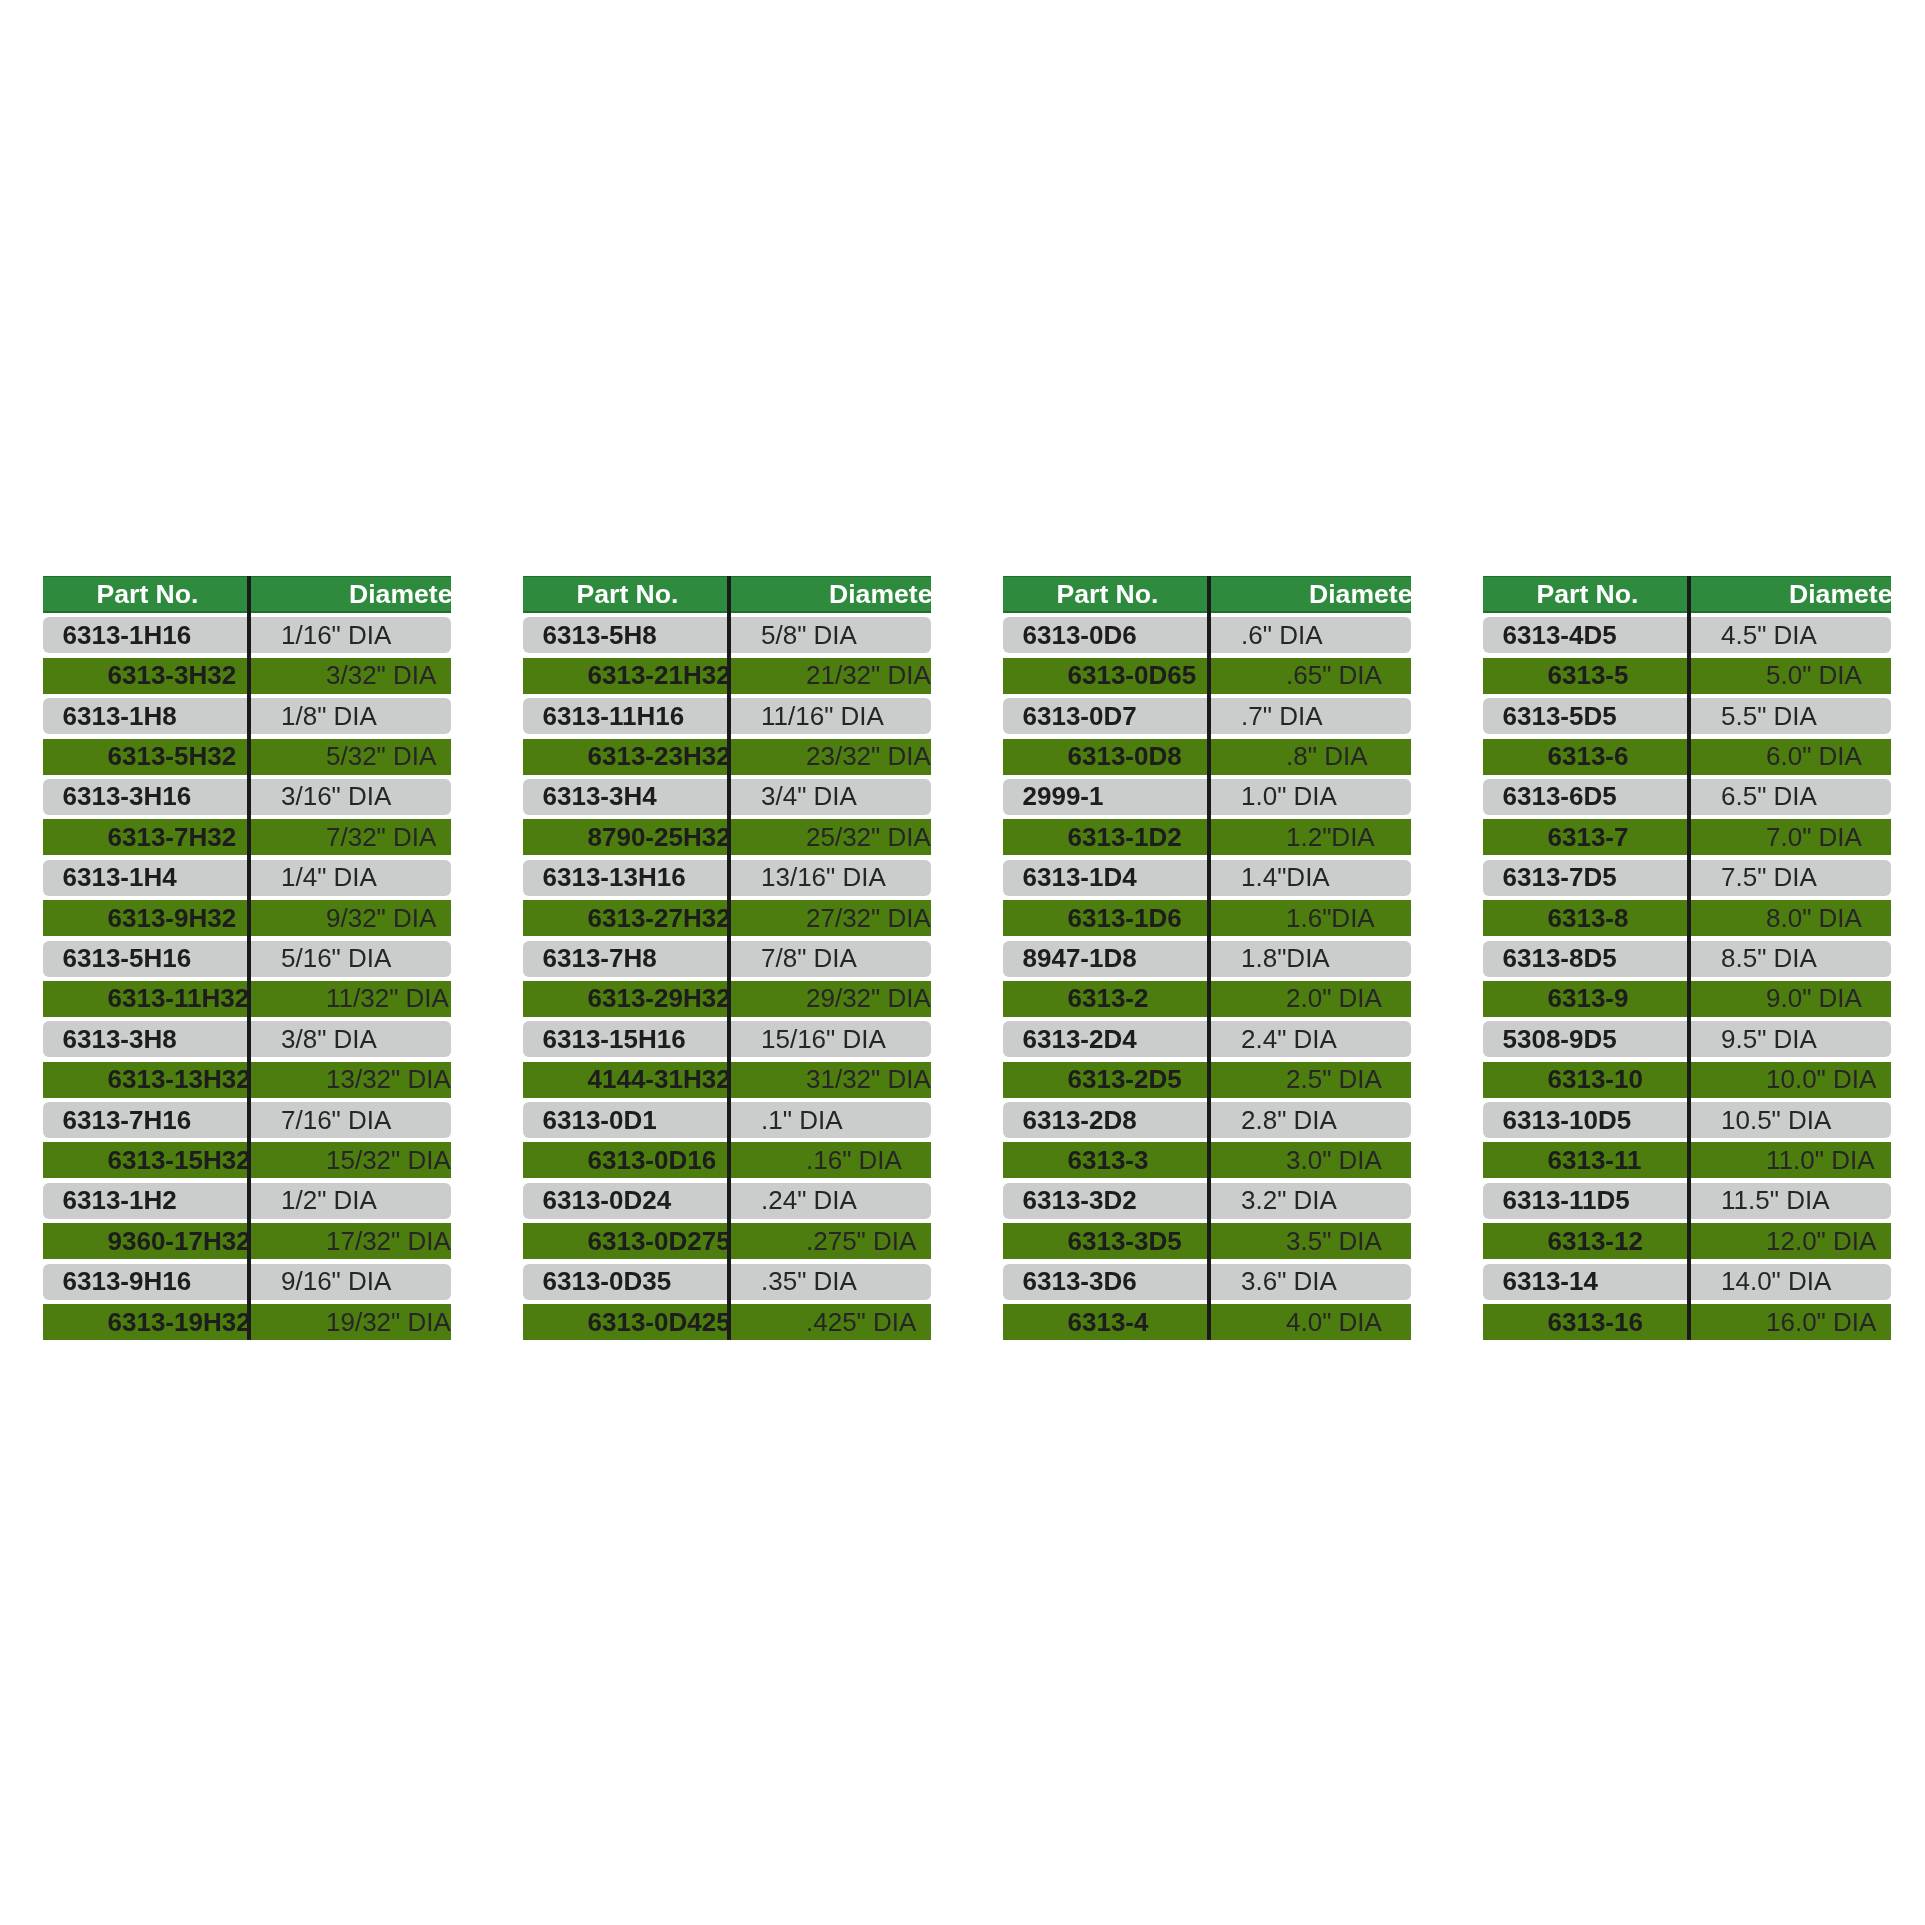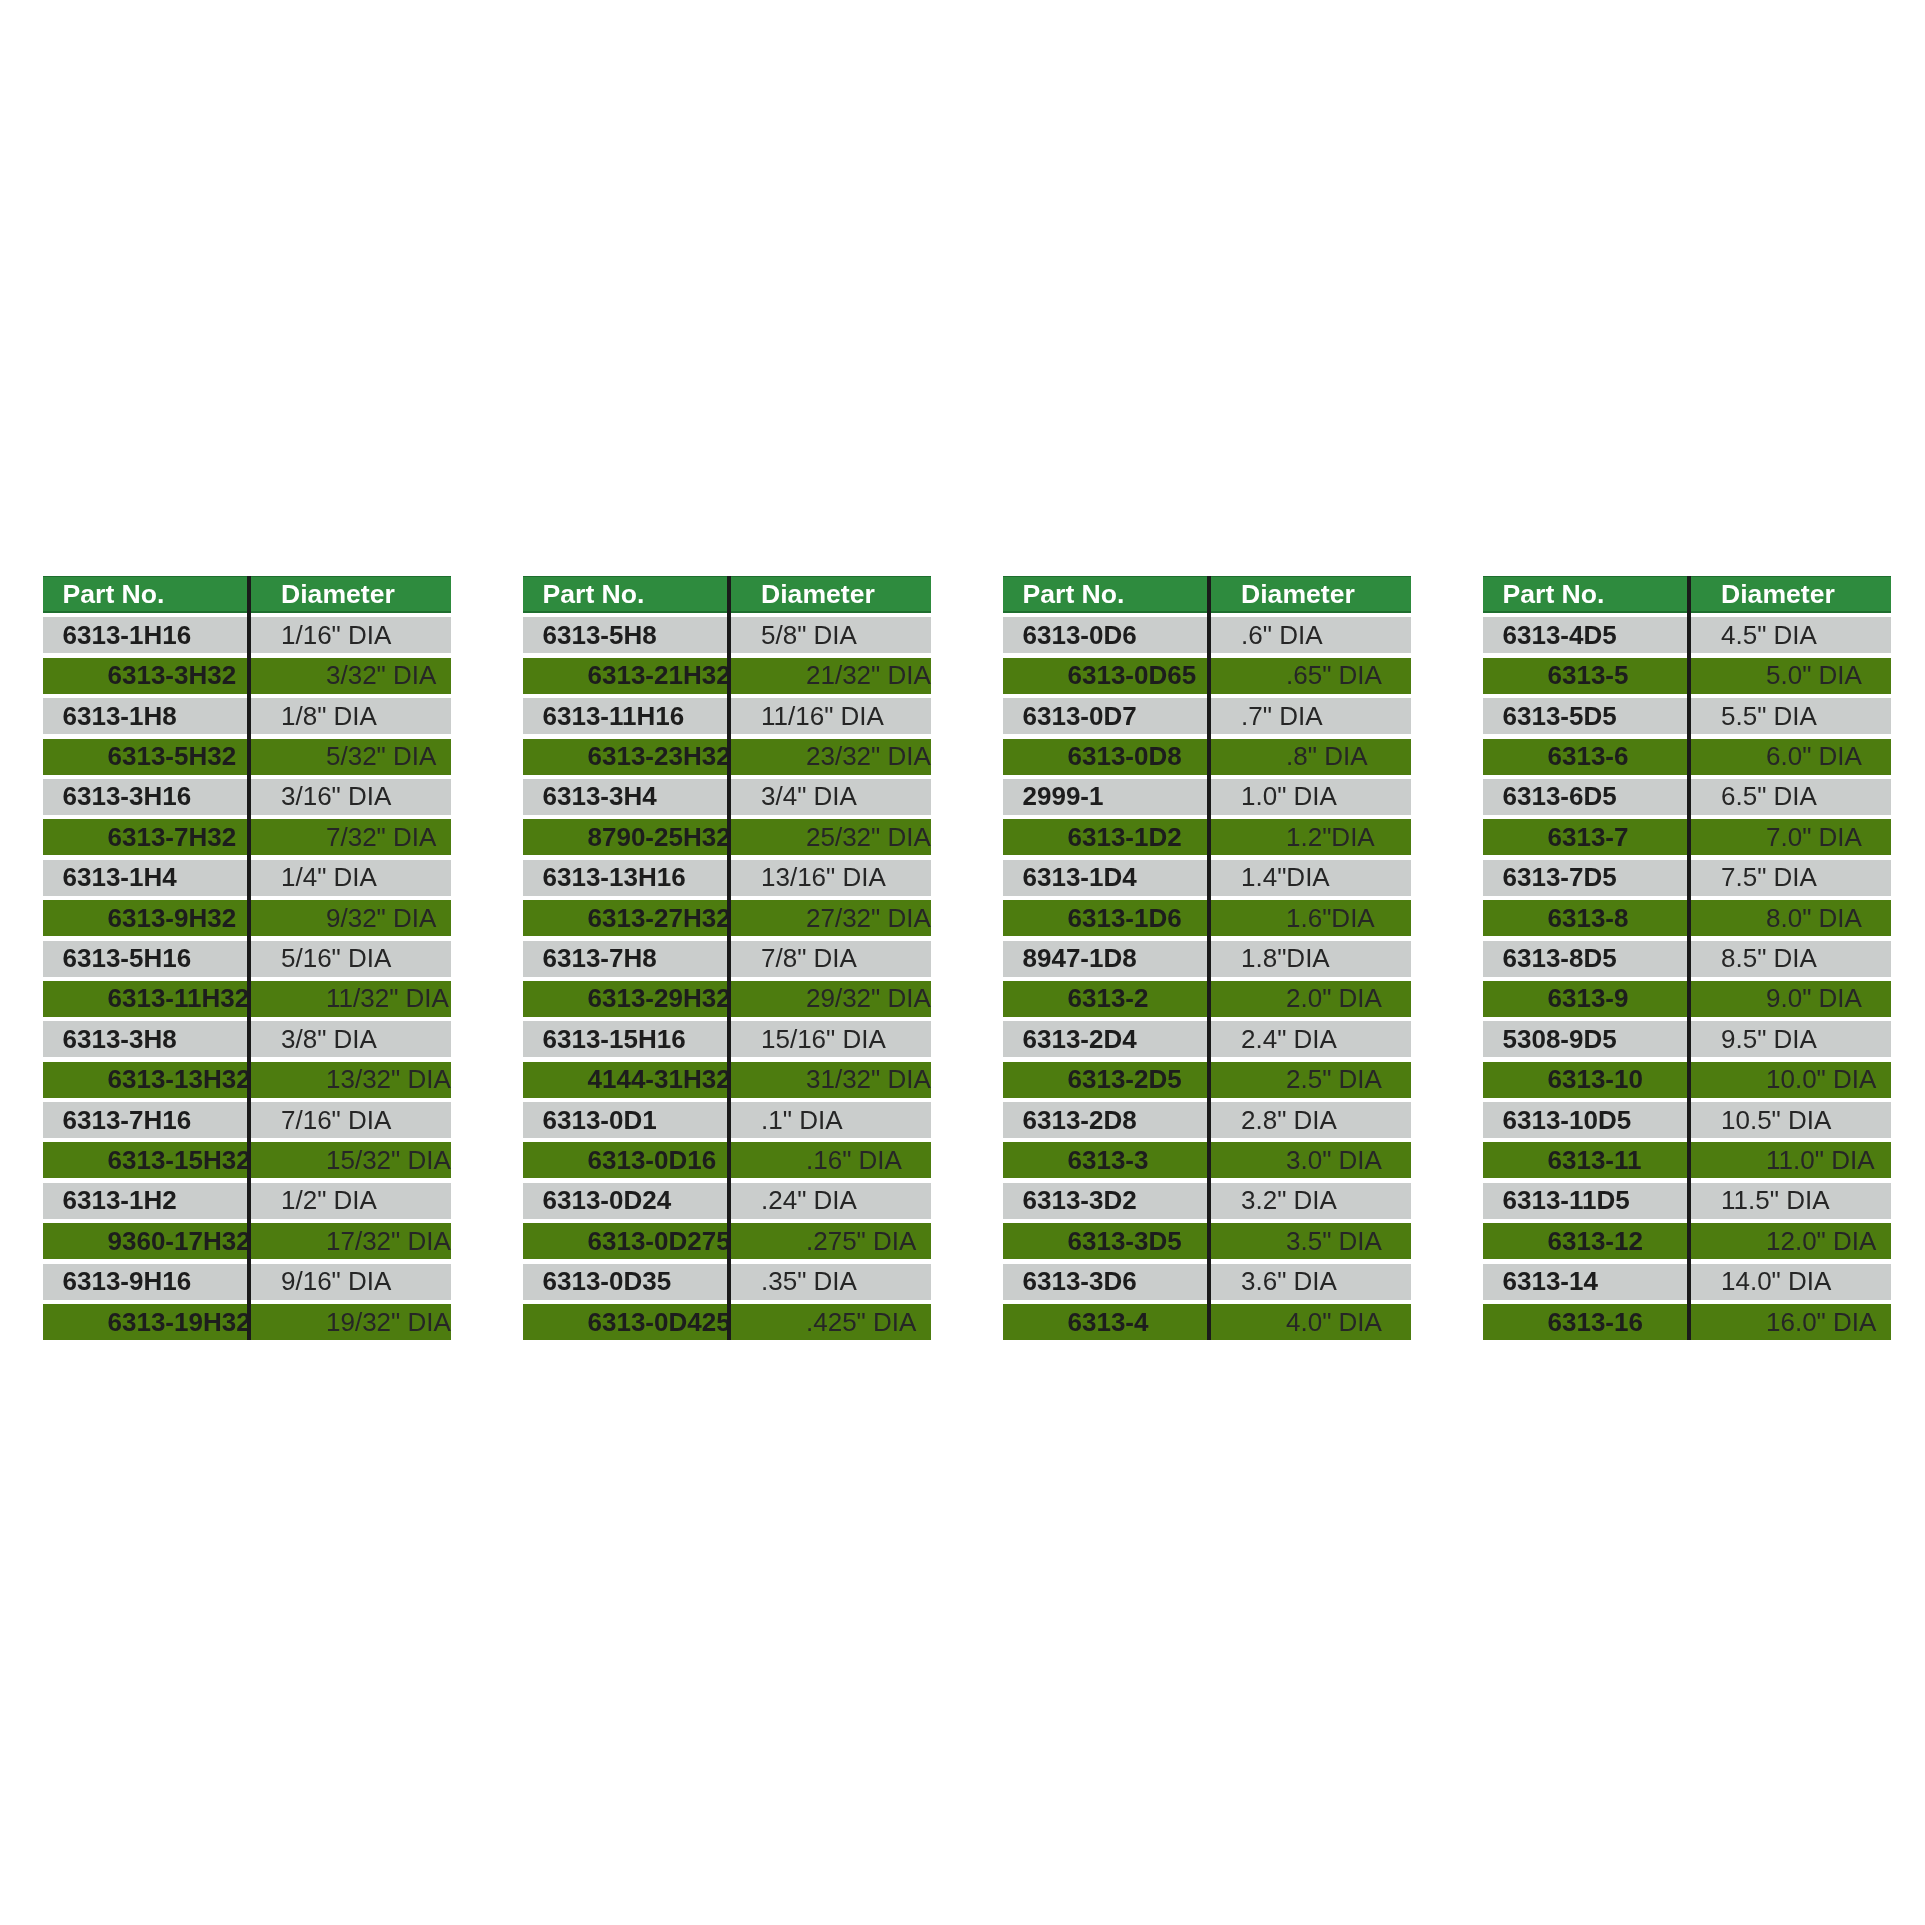--- a/index.html
+++ b/index.html
@@ -34,20 +34,21 @@
     border-top: 1.8px solid #1e6e2f;
     border-bottom: 2.7px solid #1e6e2f;
     box-sizing: border-box;
   }
   .thead .cell {
     color: #ffffff;
     font-weight: bold;
     font-size: 26.6px;
     display: flex;
     align-items: center;
+    margin-left: 34px;
   }
   .cell {
     box-sizing: border-box;
     white-space: nowrap;
     overflow: hidden;
   }
   .cell.part {
     width: 206px;
     padding-left: 19.5px;
   }
@@ -58,21 +59,21 @@
   .trow {
     display: flex;
     height: 36px;
     margin-top: 4.4px;
     font-size: 26px;
   }
   .trow .cell {
     display: flex;
     align-items: center;
   }
-  .trow.dark  { background: #cacdcc; }
+  .trow.dark  { background: #cacdcc; border-radius: 6px; }
   .trow.light { background: #4d7c0f; padding-left: 45px; }
   .trow .cell.part {
     font-weight: bold;
     color: #1d1d1d;
   }
   .trow .cell.dia {
     color: #262626;
   }
   .vline {
     position: absolute;

